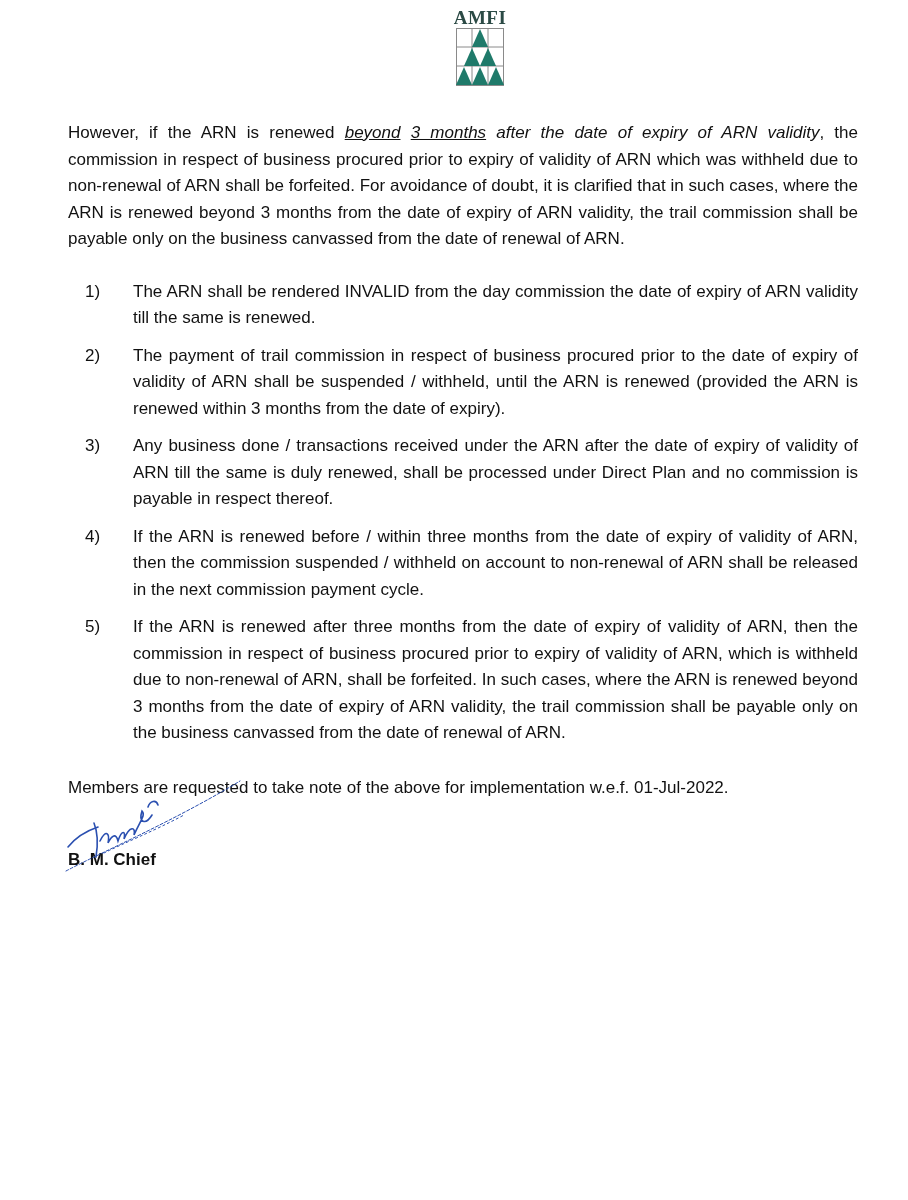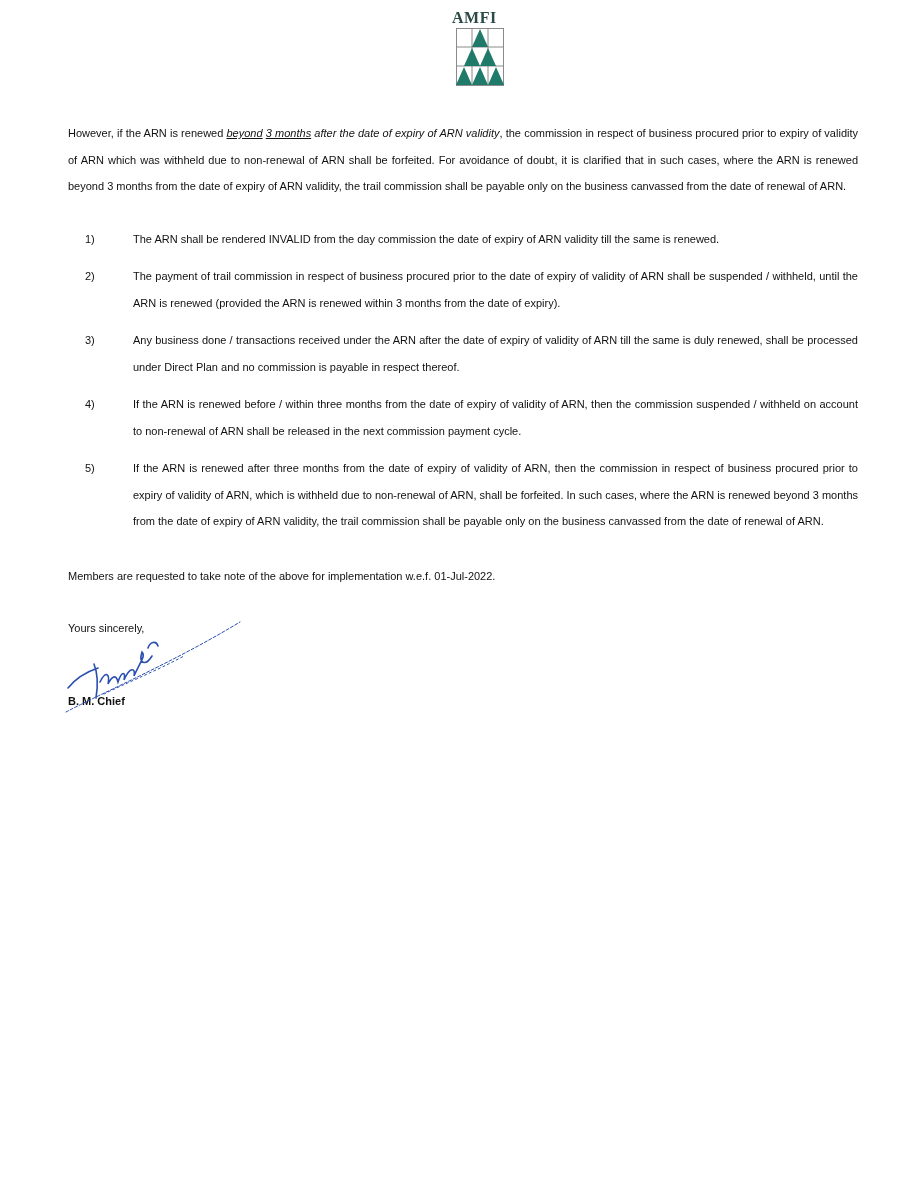--- a/index.html
+++ b/index.html
@@ -6,27 +6,27 @@
   body {
     width: 908px; height: 1200px; position: relative; overflow: hidden;
     font-family: "Liberation Sans", "DejaVu Sans", sans-serif;
     color: #111111;
   }
   .logo {
     position: absolute; left: 452px; top: 10px; width: 56px; height: 80px;
   }
   .logo-title {
     font-family: "Liberation Serif", "DejaVu Serif", serif;
-    font-weight: bold; font-size: 16px; color: #2b4a45;
-    letter-spacing: 0.5px; line-height: 16px;
+    font-weight: bold; font-size: 19px; color: #2b4a45;
+    text-align: center; letter-spacing: 0.5px; line-height: 16px;
   }
   .logo svg { display: block; margin: 2px auto 0; }
   .content {
     position: absolute; left: 68px; top: 120px; width: 790px;
-    font-size: 11px; line-height: 26.5px;
+    font-size: 17px; line-height: 26.5px;
   }
   p { margin: 0; }
   .justify { text-align: justify; }
   .para1 { margin-bottom: 26px; }
   .para2 { margin-bottom: 12px; }
   .ul-it { font-style: italic; text-decoration: underline; }
   .it { font-style: italic; }
   ol.items { list-style: none; margin: 0; padding: 0; }
   ol.items li {
     position: relative; padding-left: 65px; margin-bottom: 11px;
@@ -71,21 +71,20 @@
   <ol class="items">
     <li><span class="num">1)</span><span>The ARN shall be rendered INVALID from the day commission the date of expiry of ARN validity till the same is renewed.</span></li>
     <li><span class="num">2)</span><span>The payment of trail commission in respect of business procured prior to the date of expiry of validity of ARN shall be suspended / withheld, until the ARN is renewed (provided the ARN is renewed within 3 months from the date of expiry).</span></li>
     <li><span class="num">3)</span><span>Any business done / transactions received under the ARN after the date of expiry of validity of ARN till the same is duly renewed, shall be processed under Direct Plan and no commission is payable in respect thereof.</span></li>
     <li><span class="num">4)</span><span>If the ARN is renewed before / within three months from the date of expiry of validity of ARN, then the commission suspended / withheld on account to non-renewal of ARN shall be released in the next commission payment cycle.</span></li>
     <li><span class="num">5)</span><span>If the ARN is renewed after three months from the date of expiry of validity of ARN, then the commission in respect of business procured prior to expiry of validity of ARN, which is  withheld due to non-renewal of ARN, shall be forfeited. In such cases, where the ARN is renewed beyond 3 months from the date of expiry of ARN validity, the trail commission shall be payable only on the business canvassed from the date of renewal of ARN.</span></li>
   </ol>
 
   <p class="note">Members are requested to take note of the above for implementation w.e.f. 01-Jul-2022.</p>
 
-  <p class="sincerely">Yours sincerely,</p>
 
   <div class="sign-area">
     <svg class="signature" width="180" height="110" viewBox="0 0 180 110">
       <g fill="none" stroke="#2a4fb0" stroke-width="1.6" stroke-linecap="round">
         <path d="M4 76 C 12 66, 22 60, 34 56"></path>
         <path d="M30 52 C 34 62, 34 74, 32 86"></path>
         <path d="M36 70 C 42 58, 46 62, 44 72 C 48 64, 52 62, 54 70 C 58 58, 62 60, 60 68 C 66 54, 72 56, 70 64 C 76 50, 82 44, 78 40 C 74 52, 82 54, 88 44"></path>
         <path d="M84 36 C 86 30, 92 28, 94 34"></path>
         <path d="M2 100 C 40 80, 110 50, 176 10" stroke-dasharray="3 2" stroke-width="1"></path>
         <path d="M40 82 C 60 72, 90 60, 120 44" stroke-dasharray="2 3" stroke-width="1"></path>

